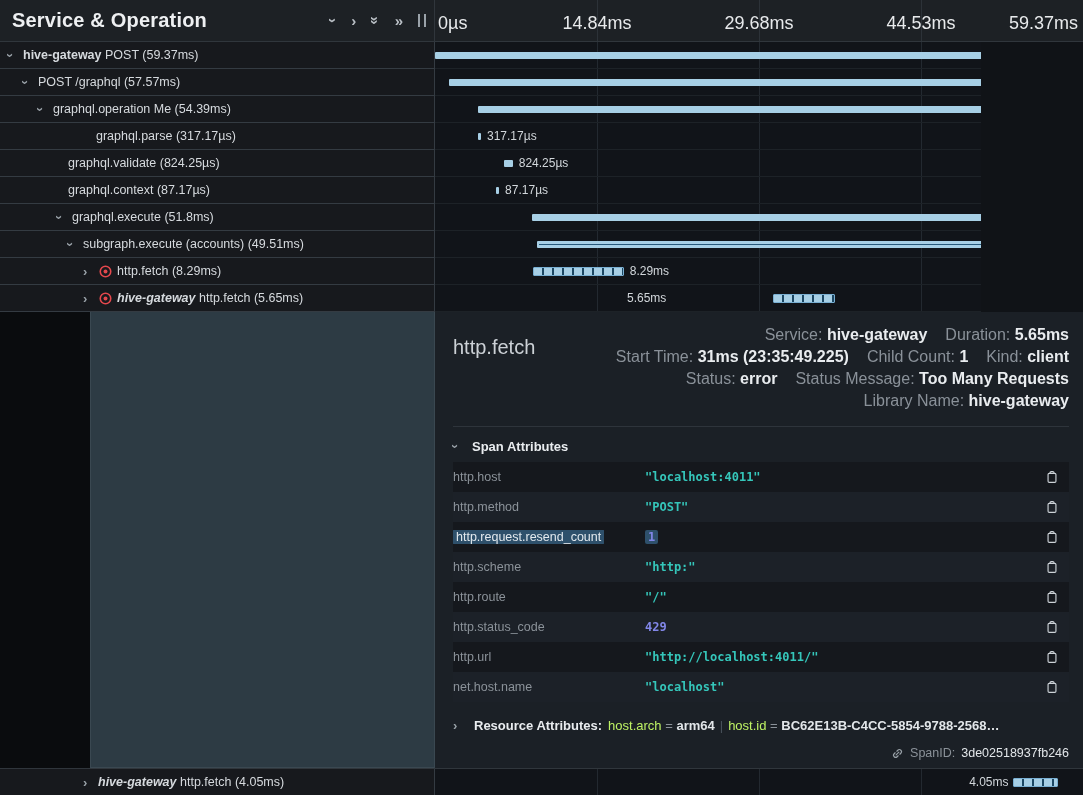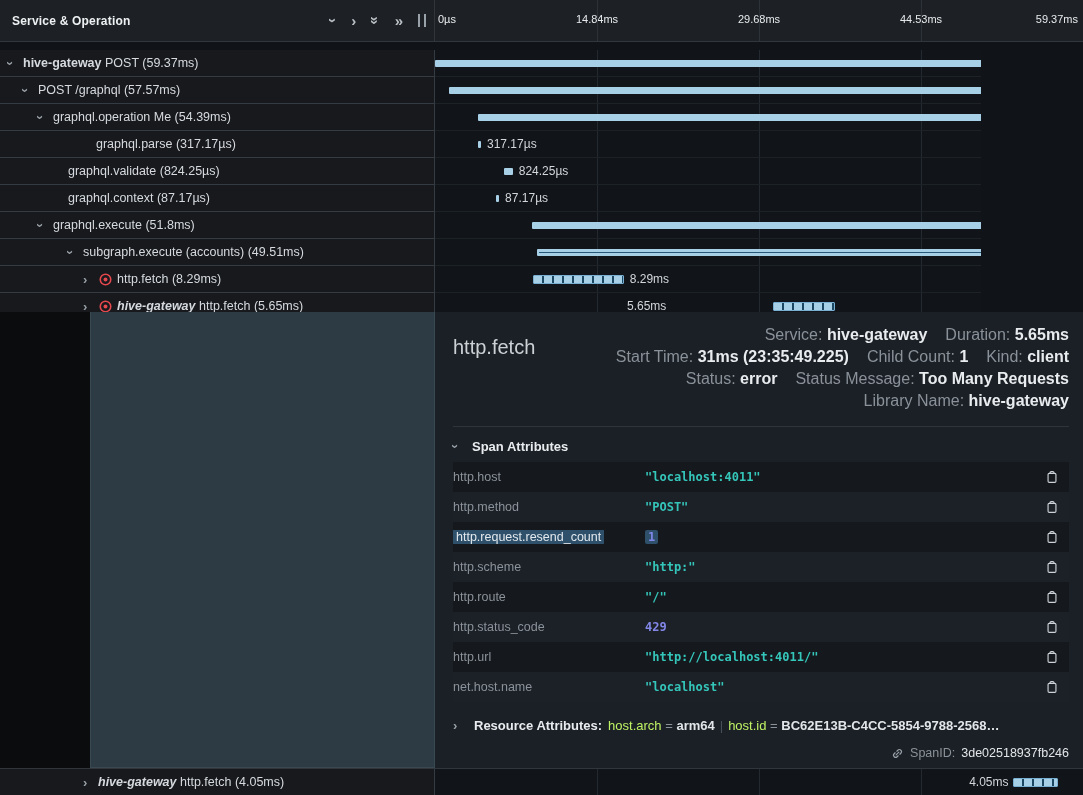--- a/index.html
+++ b/index.html
@@ -3,33 +3,33 @@
 <meta charset="utf-8">
 <style>
   html,body{margin:0;padding:0;background:#0c0e10;}
   .app{position:relative;width:1083px;height:795px;background:#101317;overflow:hidden;
        font-family:"Liberation Sans","DejaVu Sans",sans-serif;color:#d5d9dc;-webkit-font-smoothing:antialiased;}
 
   
   .hdr-left{position:absolute;left:0;top:0;width:435px;height:42px;background:#1d2125;
             border-bottom:1px solid #30363c;border-right:1px solid #30363c;box-sizing:border-box;
             display:flex;align-items:center;justify-content:space-between;padding:0 8px 0 12px;}
-  .hdr-title{font-size:12px;font-weight:700;color:#eef0f2;letter-spacing:.2px;}
+  .hdr-title{font-size:20px;font-weight:700;color:#eef0f2;letter-spacing:.2px;}
   .hdr-icons{display:flex;align-items:center;gap:15px;}
   .hicon{color:#b9bfc5;font-size:15px;font-weight:700;line-height:1;cursor:pointer;}
   .rot{display:inline-block;transform:rotate(90deg);}
   .split{width:4px;height:13px;border-left:2px solid #9aa2a9;border-right:2px solid #9aa2a9;display:inline-block;}
 
   .ruler{position:absolute;left:435px;top:0;width:648px;height:42px;background:#1d2125;
          border-bottom:1px solid #30363c;box-sizing:border-box;}
-  .tick-label{position:absolute;top:13px;font-size:11px;color:#e8eaec;white-space:nowrap;}
+  .tick-label{position:absolute;top:13px;font-size:18px;color:#e8eaec;white-space:nowrap;}
   .tick-line{position:absolute;top:0;bottom:0;width:1px;background:#2c3238;}
 
   
-  .rows{position:absolute;left:0;top:50px;width:981px;}
+  .rows{position:absolute;left:0;top:42px;width:981px;}
   .row{display:flex;height:27px;}
   .cell-tree{width:435px;flex:0 0 435px;box-sizing:border-box;background:#17191d;
              border-right:1px solid #343b42;border-bottom:1px solid #343b42;
              display:flex;align-items:center;font-size:12.5px;color:#d6dade;
              white-space:nowrap;overflow:hidden;}
   .tree-label{white-space:pre;}
   .part-b{font-weight:700;}
   .part-i{font-style:italic;}
   .chev{width:15px;flex:0 0 15px;color:#9aa2a9;font-size:13px;font-weight:700;}
   .chev .g{display:inline-block;}
@@ -187,21 +187,21 @@
         </div>
         <div class="cell-tl">
           <div class="vg" style="left: 162px;"></div>
           <div class="vg" style="left: 324px;"></div>
           <div class="vg" style="left: 486px;"></div>
           <div class="bar" style="left: 61.1218px; width: 3px;"></div>
           <div class="bar-label" style="left: 70.1218px;">87.17µs</div>
         </div>
       </div>
       <div class="row">
-        <div class="cell-tree" style="padding-left: 38px;">
+        <div class="cell-tree" style="padding-left: 57px;">
           <span class="chev down"><span class="g">›</span></span>
           <span class="tree-label"><span>graphql.execute (51.8ms)</span></span>
         </div>
         <div class="cell-tl">
           <div class="vg" style="left: 162px;"></div>
           <div class="vg" style="left: 324px;"></div>
           <div class="vg" style="left: 486px;"></div>
           <div class="bar" style="left: 97.14px; width: 550.86px;"></div>
           <div class="bar-label" style="right: 555.86px;">51.8ms</div>
         </div>

